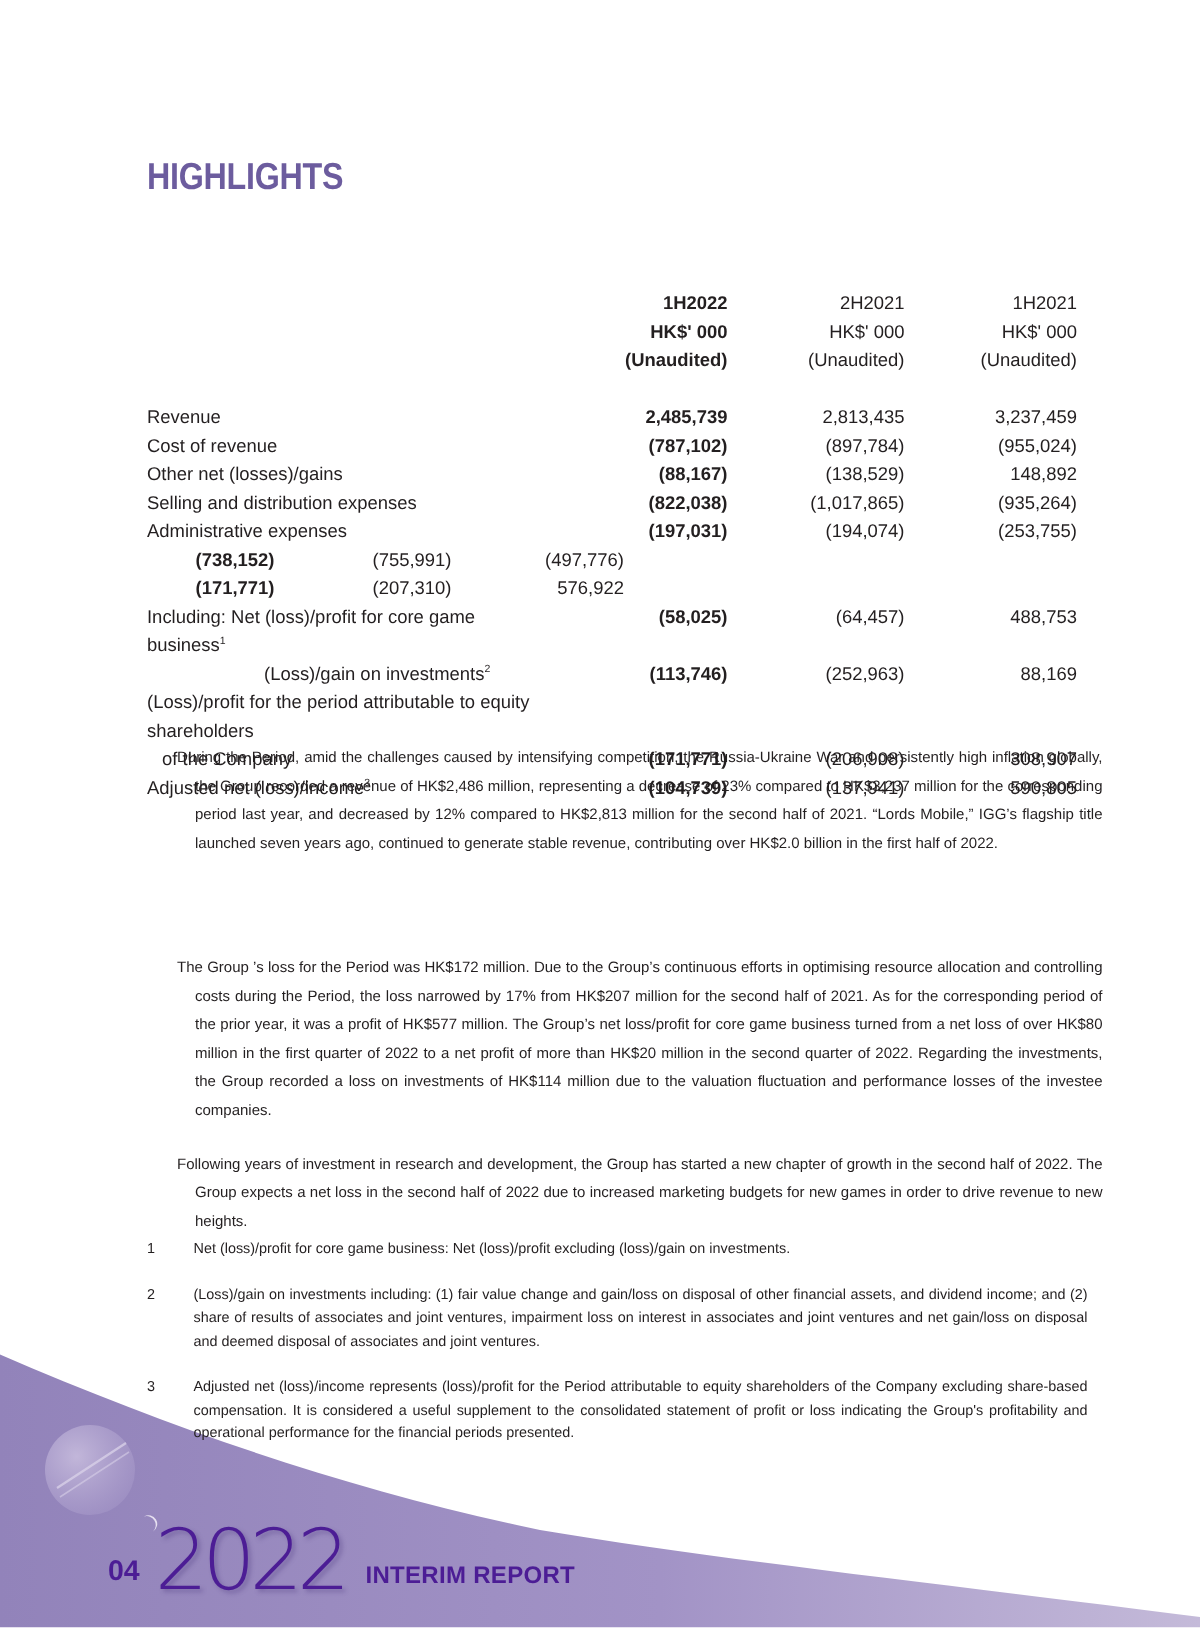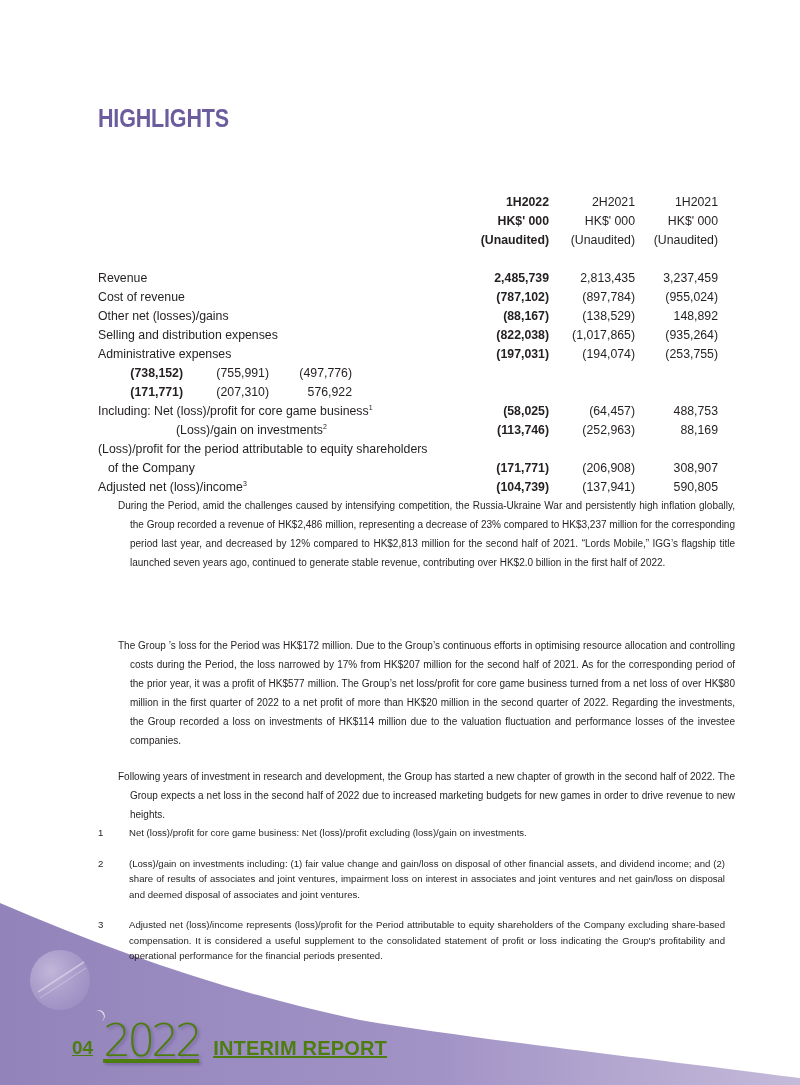--- a/index.html
+++ b/index.html
@@ -19,21 +19,21 @@
     font-family: "Liberation Sans", sans-serif;
     font-weight: bold; font-size: 25px; letter-spacing: -0.2px;
     color: #6c5c9e;
     transform: scaleX(0.86); transform-origin: left top;
   }
   
   .fin-table {
     position: absolute; left: 98px; top: 193px; width: 620px;
     font-size: 12.3px; line-height: 19px;
   }
-  .hdr-row, .row { display: flex; }
+  .hdr-row, .row { display: flex; gap: 32px; }
   .col-label { flex: 1; }
   .col { text-align: right; }
   .c1 { width: 85px; margin-left: 0; }
   .c2 { width: 86px; }
   .c3 { width: 83px; }
   .bold { font-weight: bold; }
   .hdr-block { margin-bottom: 19px; }
   .hdr-row .col { color: #231f20; }
   .indent1 { padding-left: 78px; }
   .indent2 { padding-left: 10px; }
@@ -45,24 +45,24 @@
     padding-left: 12px; text-indent: -12px;
   }
   .p1 { top: 496px; }
   .p2 { top: 636px; }
   .p3 { top: 767px; }
   .notes { position: absolute; left: 98px; top: 825px; width: 627px; font-size: 9.6px; line-height: 15.5px; }
   .note { display: flex; margin-bottom: 15px; }
   .note-num { width: 31px; flex: none; }
   .note-text { flex: 1; text-align: justify; }
   
-  .footer { position: absolute; left: 72px; top: 1013px; height: 50px; display: flex; align-items: flex-end; z-index: 2; color: #4d7c0f; text-decoration: underline; }
+  .footer { position: absolute; left: 72px; top: 1013px; height: 50px; display: flex; align-items: flex-end; z-index: 2; color: #4c1d95; }
   .page-num { font-weight: bold; font-size: 19px; margin-right: 10px; margin-bottom: 4px; }
-  .year { font-family: "DejaVu Sans", sans-serif; font-weight: 200; font-size: 44px; letter-spacing: -4px; line-height: 44px; margin-right: 14px; text-shadow: 2px 2px 3px rgba(70,50,120,0.35); }
-  .report-label { font-weight: bold; font-size: 20px; margin-bottom: 3px; letter-spacing: 0.2px; }
+  .year { font-family: "DejaVu Sans", sans-serif; font-weight: 200; font-size: 56px; letter-spacing: -4px; line-height: 44px; margin-right: 14px; text-shadow: 2px 2px 3px rgba(70,50,120,0.35); }
+  .report-label { font-weight: bold; font-size: 16px; margin-bottom: 3px; letter-spacing: 0.2px; }
 </style>
 </head>
 <body>
 
 <svg class="wave" viewBox="0 0 800 1085" width="800" height="1085">
   <defs>
     <linearGradient id="wg" x1="0" y1="0" x2="1" y2="0">
       <stop offset="0" stop-color="#9283ba"></stop>
       <stop offset="0.55" stop-color="#a293c6"></stop>
       <stop offset="1" stop-color="#c4bad9"></stop>

